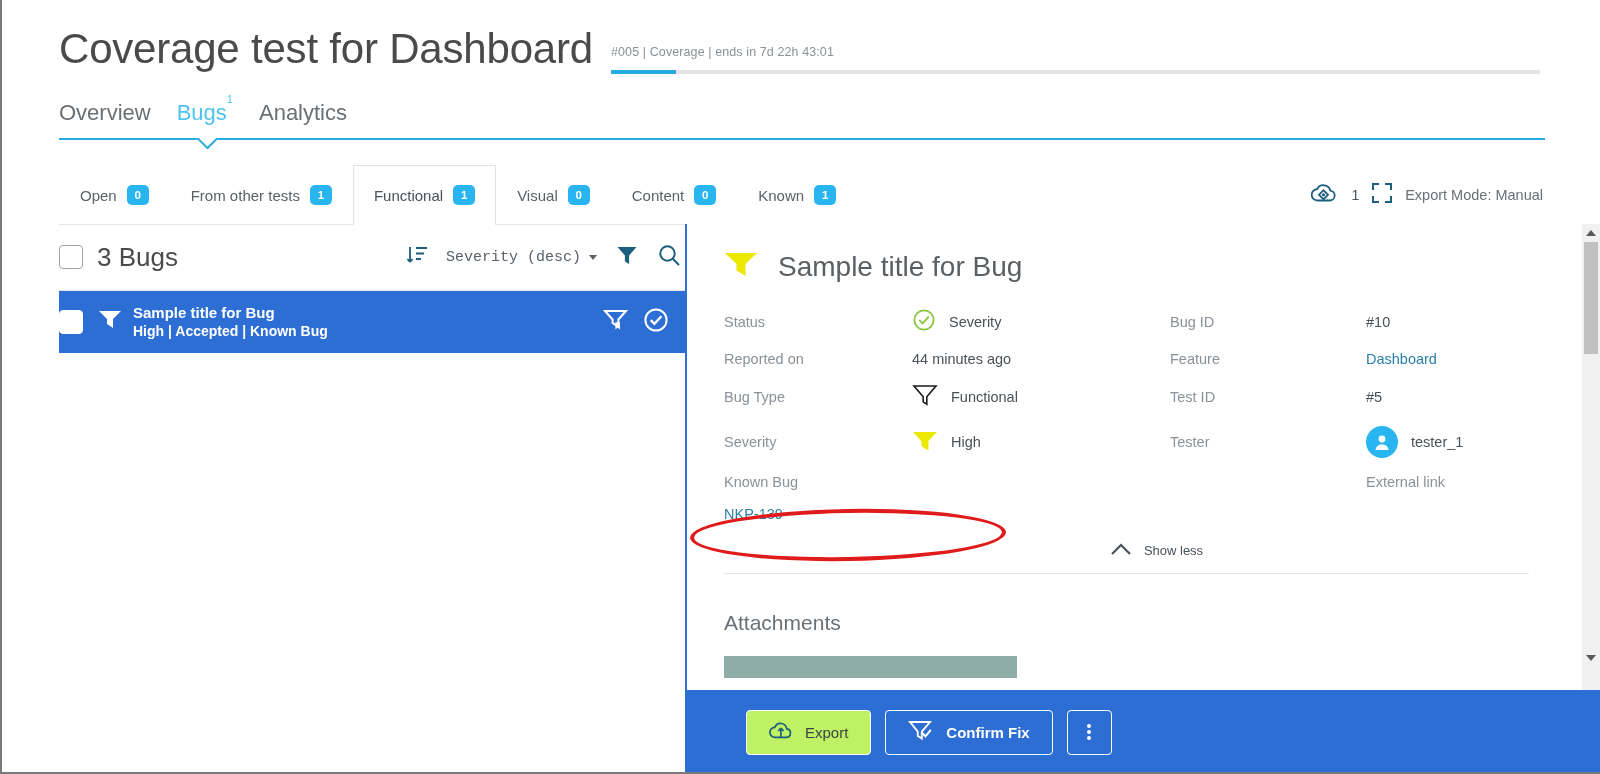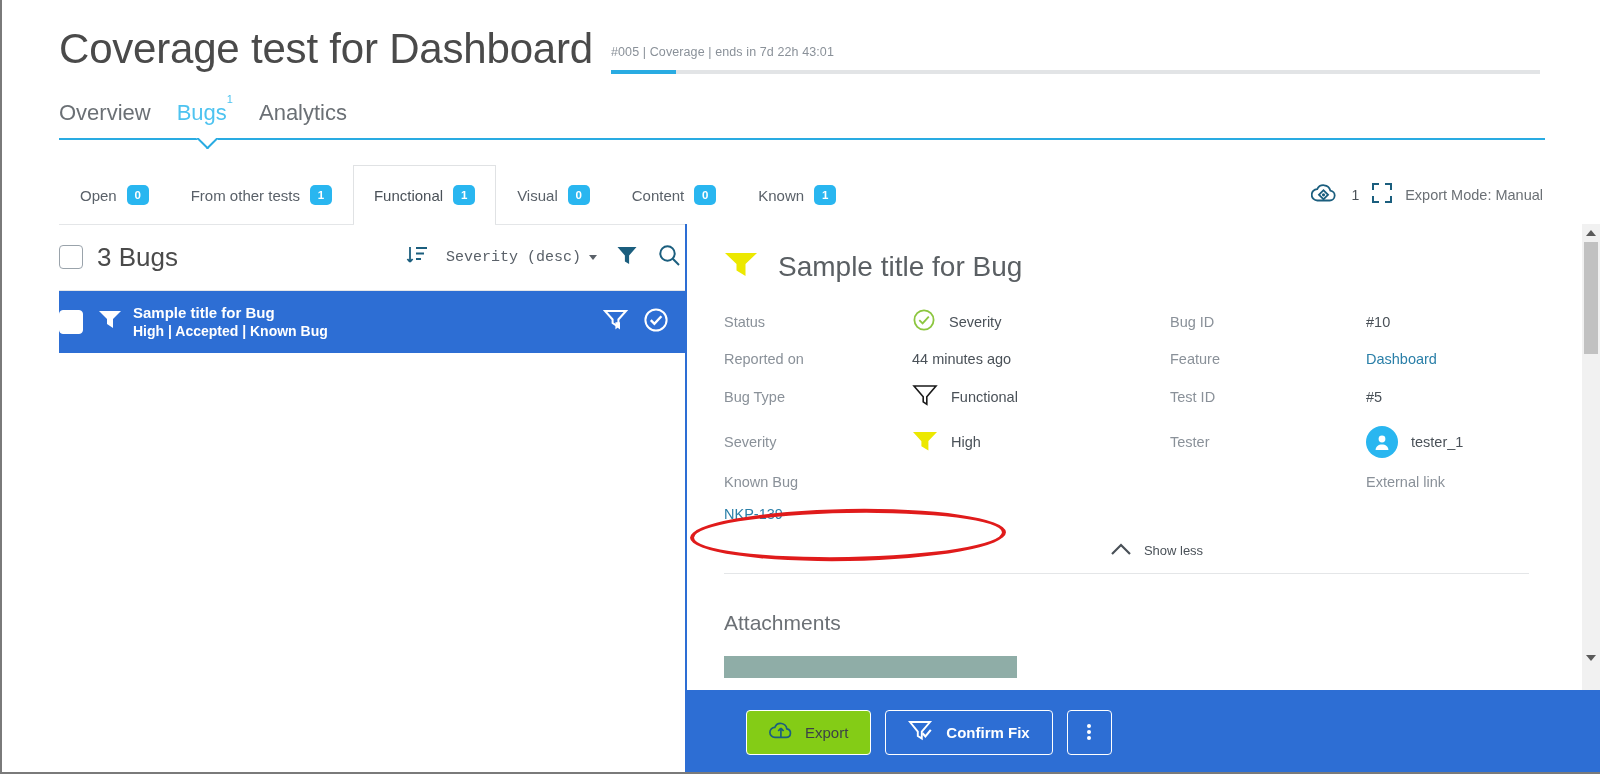--- a/index.html
+++ b/index.html
@@ -381,21 +381,21 @@
     height: 45px;
     padding: 0 22px;
     border-radius: 4px;
     font-size: 15px;
     font-weight: 400;
     cursor: pointer;
     box-sizing: border-box;
     white-space: nowrap;
   }
   .btn-light {
-    background: #84cc16;
+    background: #bef264;
     color: #3c4247;
     border: 1px solid #ffffff;
   }
   .btn-outline {
     background: transparent;
     color: #ffffff;
     border: 1.5px solid #ffffff;
     font-weight: 700;
   }
   .btn-kebab {

